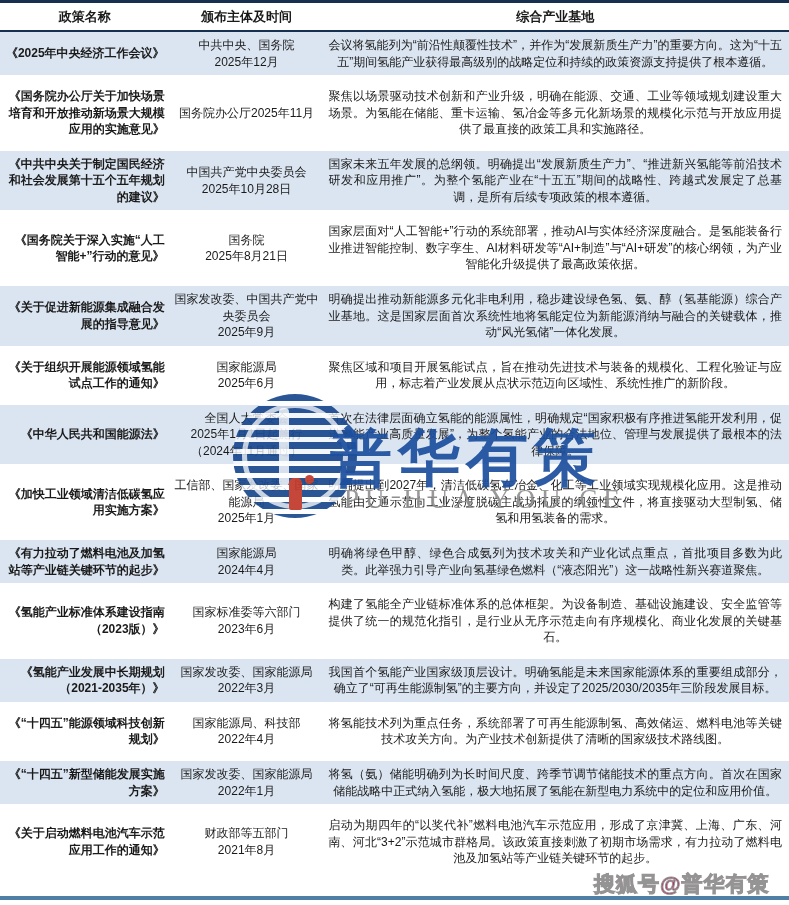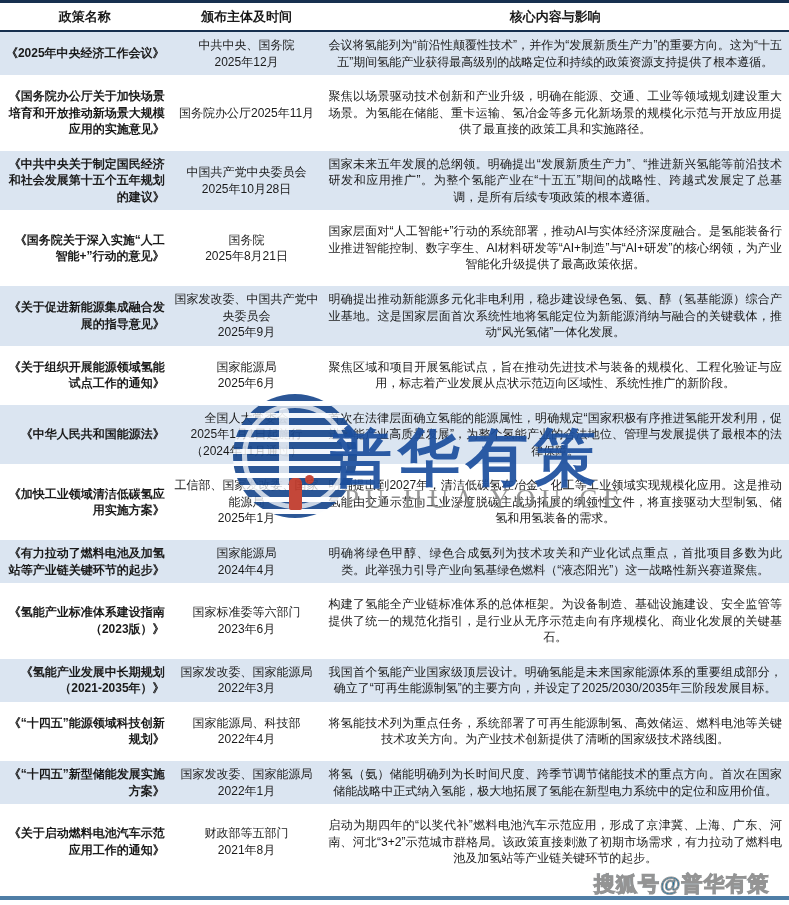--- a/index.html
+++ b/index.html
@@ -70,35 +70,35 @@
   }
   .wm-pinyin{
     left:344px;top:484px;
     font-family:"Liberation Serif","DejaVu Serif",serif;
     font-size:27px;letter-spacing:6px;color:#8f8f8f;opacity:0.9;
     white-space:nowrap;
   }
   .wm-corner{
     left:594px;top:870px;
     font-size:21px;font-weight:700;letter-spacing:1px;
-    color:#0369a1;-webkit-text-stroke:1px #8f8f8f;
+    color:#be185d;-webkit-text-stroke:1px #8f8f8f;
     opacity:0.95;white-space:nowrap;
   }
 </style>
 </head>
 <body>
 
 <div class="page">
 
   <div class="policy-table">
 
     <div class="thead">
       <div class="c1">政策名称</div>
       <div class="c2">颁布主体及时间</div>
-      <div class="c3" style="text-align:center;text-align-last:center;">核心内容与影响</div>
+      <div class="c3" style="text-align:center;text-align-last:center;">综合产业基地</div>
     </div>
 
     <div class="row alt">
       <div class="cell name c1">《2025年中央经济工作会议》</div>
       <div class="cell issuer c2">中共中央、国务院
 2025年12月</div>
       <div class="cell content c3">会议将氢能列为“前沿性颠覆性技术”，并作为“发展新质生产力”的重要方向。这为“十五五”期间氢能产业获得最高级别的战略定位和持续的政策资源支持提供了根本遵循。</div>
     </div>
 
     <div class="row">

